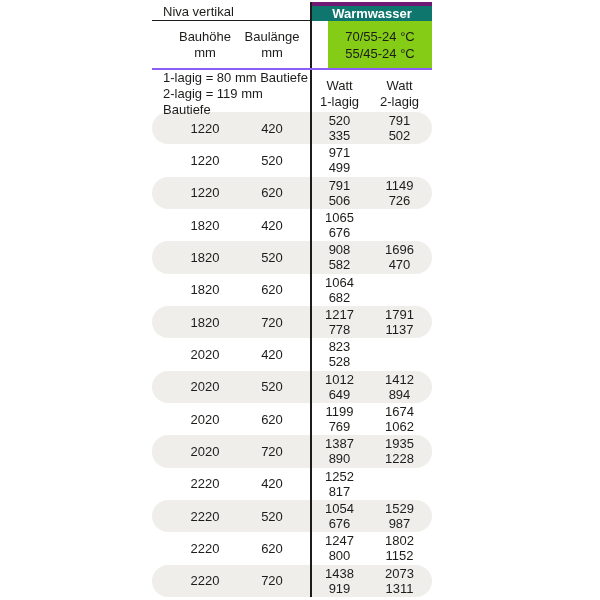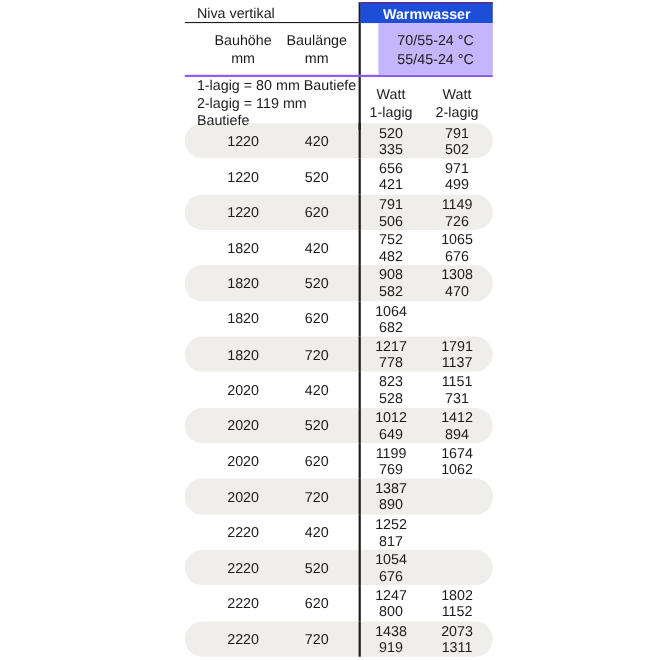--- a/index.html
+++ b/index.html
@@ -7,21 +7,21 @@
     padding: 0;
     width: 600px;
     height: 600px;
     background: #ffffff;
     font-family: "Liberation Sans", sans-serif;
     color: #1c1c1a;
     -webkit-font-smoothing: antialiased;
   }
   .table-wrap {
     position: absolute;
-    left: 168px;
+    left: 152px;
     top: 2px;
     width: 280px;
   }
   .row { display: grid; box-sizing: border-box; }
   .r1 { grid-template-columns: 158px 2px 120px; height: 19px; }
   .r2 { grid-template-columns: 106px 52px 2px 120px; height: 49px; border-bottom: 2px solid #8b5cf6; }
   .r3 { grid-template-columns: 158px 2px 60px 60px; height: 42px; }
   .dr { grid-template-columns: 106px 52px 2px 60px 60px; height: 32.33px; border-radius: 16px; }
   .vdiv { background: #1c1c1a; }
   .cell {
@@ -32,27 +32,27 @@
     font-size: 13px;
     line-height: 15px;
   }
   .center { align-items: center; text-align: center; }
   .title-cell {
     justify-content: center;
     padding-left: 11px;
     border-bottom: 1px solid #1c1c1a;
   }
   .ww-header {
-    background: #1d4ed8;
-    border-top: 1px solid #701a75;
+    background: #0f766e;
+    border-top: 4px solid #701a75;
     color: #ffffff;
     font-weight: bold;
   }
   .temp-cell {
-    background: #c4b5fd;
+    background: #84cc16;
     line-height: 17px;
     margin-left: 16px;
   }
   .hdr2 { line-height: 16px; }
   .note-cell {
     padding-left: 11px;
     line-height: 16px;
   }
   .c2 { padding-right: 24px; text-align: right; }
   .c3, .c4 { padding-right: 5px; }
@@ -114,24 +114,20 @@
     <div class="cell center c4">
       <span class="w2a">791</span>
       <span class="w2b">502</span>
     </div>
   </div>
 
   <div class="row dr plain">
     <div class="cell center c1">1220</div>
     <div class="cell center c2">520</div>
     <div class="vdiv"></div>
-    <div class="cell center c3">
-      <span class="w1a">656</span>
-      <span class="w1b">421</span>
-    </div>
     <div class="cell center c4">
       <span class="w2a">971</span>
       <span class="w2b">499</span>
     </div>
   </div>
 
   <div class="row dr shaded">
     <div class="cell center c1">1220</div>
     <div class="cell center c2">620</div>
     <div class="vdiv"></div>
@@ -142,40 +138,36 @@
     <div class="cell center c4">
       <span class="w2a">1149</span>
       <span class="w2b">726</span>
     </div>
   </div>
 
   <div class="row dr plain">
     <div class="cell center c1">1820</div>
     <div class="cell center c2">420</div>
     <div class="vdiv"></div>
-    <div class="cell center c3">
-      <span class="w1a">752</span>
-      <span class="w1b">482</span>
-    </div>
     <div class="cell center c4">
       <span class="w2a">1065</span>
       <span class="w2b">676</span>
     </div>
   </div>
 
   <div class="row dr shaded">
     <div class="cell center c1">1820</div>
     <div class="cell center c2">520</div>
     <div class="vdiv"></div>
     <div class="cell center c3">
       <span class="w1a">908</span>
       <span class="w1b">582</span>
     </div>
     <div class="cell center c4">
-      <span class="w2a">1308</span>
+      <span class="w2a">1696</span>
       <span class="w2b">470</span>
     </div>
   </div>
 
   <div class="row dr plain">
     <div class="cell center c1">1820</div>
     <div class="cell center c2">620</div>
     <div class="vdiv"></div>
     <div class="cell center c3">
       <span class="w1a">1064</span>
@@ -198,24 +190,20 @@
   </div>
 
   <div class="row dr plain">
     <div class="cell center c1">2020</div>
     <div class="cell center c2">420</div>
     <div class="vdiv"></div>
     <div class="cell center c3">
       <span class="w1a">823</span>
       <span class="w1b">528</span>
     </div>
-    <div class="cell center c4">
-      <span class="w2a">1151</span>
-      <span class="w2b">731</span>
-    </div>
   </div>
 
   <div class="row dr shaded">
     <div class="cell center c1">2020</div>
     <div class="cell center c2">520</div>
     <div class="vdiv"></div>
     <div class="cell center c3">
       <span class="w1a">1012</span>
       <span class="w1b">649</span>
     </div>
@@ -240,40 +228,48 @@
   </div>
 
   <div class="row dr shaded">
     <div class="cell center c1">2020</div>
     <div class="cell center c2">720</div>
     <div class="vdiv"></div>
     <div class="cell center c3">
       <span class="w1a">1387</span>
       <span class="w1b">890</span>
     </div>
+    <div class="cell center c4">
+      <span class="w2a">1935</span>
+      <span class="w2b">1228</span>
+    </div>
   </div>
 
   <div class="row dr plain">
     <div class="cell center c1">2220</div>
     <div class="cell center c2">420</div>
     <div class="vdiv"></div>
     <div class="cell center c4">
       <span class="w2a">1252</span>
       <span class="w2b">817</span>
     </div>
   </div>
 
   <div class="row dr shaded">
     <div class="cell center c1">2220</div>
     <div class="cell center c2">520</div>
     <div class="vdiv"></div>
     <div class="cell center c3">
       <span class="w1a">1054</span>
       <span class="w1b">676</span>
     </div>
+    <div class="cell center c4">
+      <span class="w2a">1529</span>
+      <span class="w2b">987</span>
+    </div>
   </div>
 
   <div class="row dr plain">
     <div class="cell center c1">2220</div>
     <div class="cell center c2">620</div>
     <div class="vdiv"></div>
     <div class="cell center c3">
       <span class="w1a">1247</span>
       <span class="w1b">800</span>
     </div>

